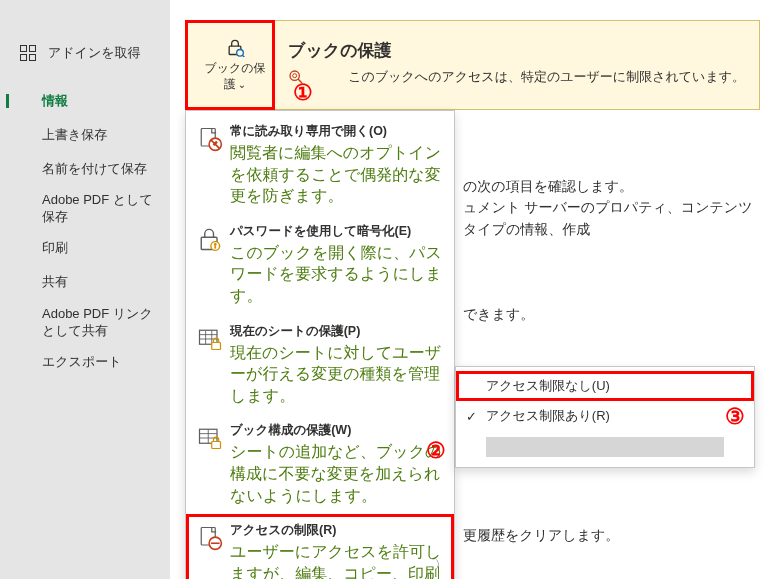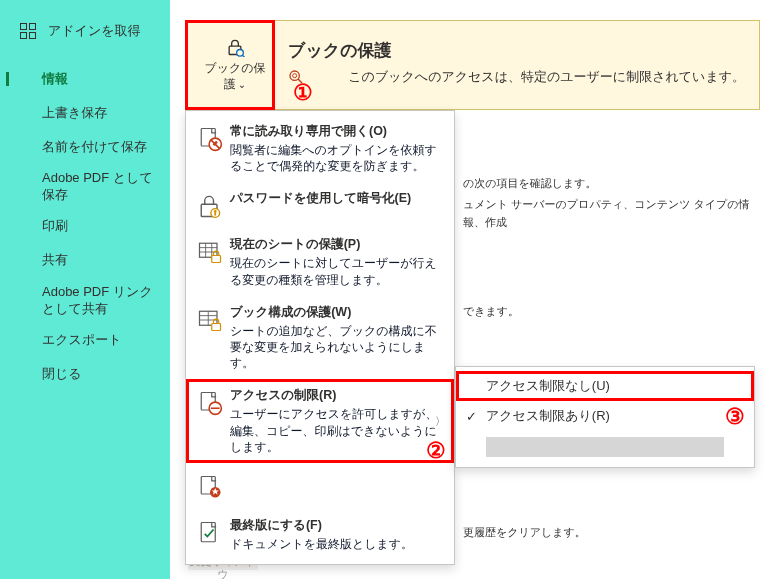--- a/index.html
+++ b/index.html
@@ -14,22 +14,22 @@
     overflow: hidden;
     position: relative;
   }
 
   
   .sidebar {
     position: absolute;
     left: 0; top: 0;
     width: 170px;
     height: 579px;
-    background: #5eead4;
-    padding-top: 14px;
+    background: #e5e5e5;
+    padding-top: 36px;
   }
   .sidebar-item {
     display: flex;
     align-items: center;
     min-height: 34px;
     padding: 6px 8px 6px 20px;
     font-size: 13px;
     gap: 12px;
     position: relative;
     line-height: 1.3;
@@ -148,21 +148,21 @@
     color: #ff0000;
   }
   .callout.c1 { left: 113px; top: 80px; }
   .callout.c2 { left: 246px; top: 438px; }
   .callout.c3 { left: 545px; top: 404px; }
 
   
   .bg-text {
     position: absolute;
     left: 283px;
-    font-size: 11px;
+    font-size: 14px;
     color: #323130;
     line-height: 1.6;
   }
   .bg-text.t1 { top: 175px; }
   .bg-text.t2 { top: 196px; right: 8px; }
   .bg-text.t3 { top: 303px; }
   .bg-text.t4 { top: 524px; }
   .bg-button {
     position: absolute;
     left: 8px;
@@ -204,22 +204,22 @@
     flex: 0 0 28px;
     margin-top: 2px;
   }
   .mi-body { flex: 1; }
   .mi-title {
     font-size: 12.5px;
     font-weight: 600;
     margin-bottom: 2px;
   }
   .mi-desc {
-    font-size: 12px;
-    color: #0f172a;
+    font-size: 16px;
+    color: #4d7c0f;
     line-height: 1.35;
   }
   .mi-arrow {
     position: absolute;
     right: 8px;
     top: 50%;
     transform: translateY(-50%);
     font-size: 11px;
     color: #605e5c;
   }
@@ -290,23 +290,20 @@
     <span>印刷</span>
   </div>
   <div class="sidebar-item no-icon">
     <span>共有</span>
   </div>
   <div class="sidebar-item no-icon">
     <span>Adobe PDF リンクとして共有</span>
   </div>
   <div class="sidebar-item no-icon">
     <span>エクスポート</span>
-  </div>
-  <div class="sidebar-item no-icon">
-    <span>閉じる</span>
   </div>
 </div>
 
 <div class="main">
 
   <div class="banner">
     <div class="protect-button">
       <span class="lock-icon">
         <svg viewBox="0 0 24 24">
           <rect x="5" y="11" width="14" height="10" rx="1" fill="none" stroke="#323130" stroke-width="1.6"></rect>
@@ -363,20 +360,21 @@
         <svg viewBox="0 0 32 32">
           <rect x="6" y="14" width="18" height="14" rx="1" fill="none" stroke="#605e5c" stroke-width="1.6"></rect>
           <path d="M10 14 V10 a5 5 0 0 1 10 0 v4" fill="none" stroke="#605e5c" stroke-width="1.6"></path>
           <circle cx="22" cy="24" r="5" fill="#ffffff" stroke="#d29200" stroke-width="1.6"></circle>
           <circle cx="22" cy="22" r="1.5" fill="#d29200"></circle>
           <rect x="21" y="23" width="2" height="4" fill="#d29200"></rect>
         </svg>
       </span>
       <div class="mi-body">
         <div class="mi-title">パスワードを使用して暗号化(E)</div>
+        <div class="mi-desc">このブックを開く際に、パスワードを要求するようにします。</div>
       </div>
     </div>
 
     <div class="menu-item">
       <span class="mi-icon">
         <svg viewBox="0 0 32 32">
           <rect x="4" y="6" width="20" height="16" fill="none" stroke="#605e5c" stroke-width="1.4"></rect>
           <line x1="4" y1="11" x2="24" y2="11" stroke="#605e5c" stroke-width="1"></line>
           <line x1="4" y1="16" x2="24" y2="16" stroke="#605e5c" stroke-width="1"></line>
           <line x1="11" y1="6" x2="11" y2="22" stroke="#605e5c" stroke-width="1"></line>

